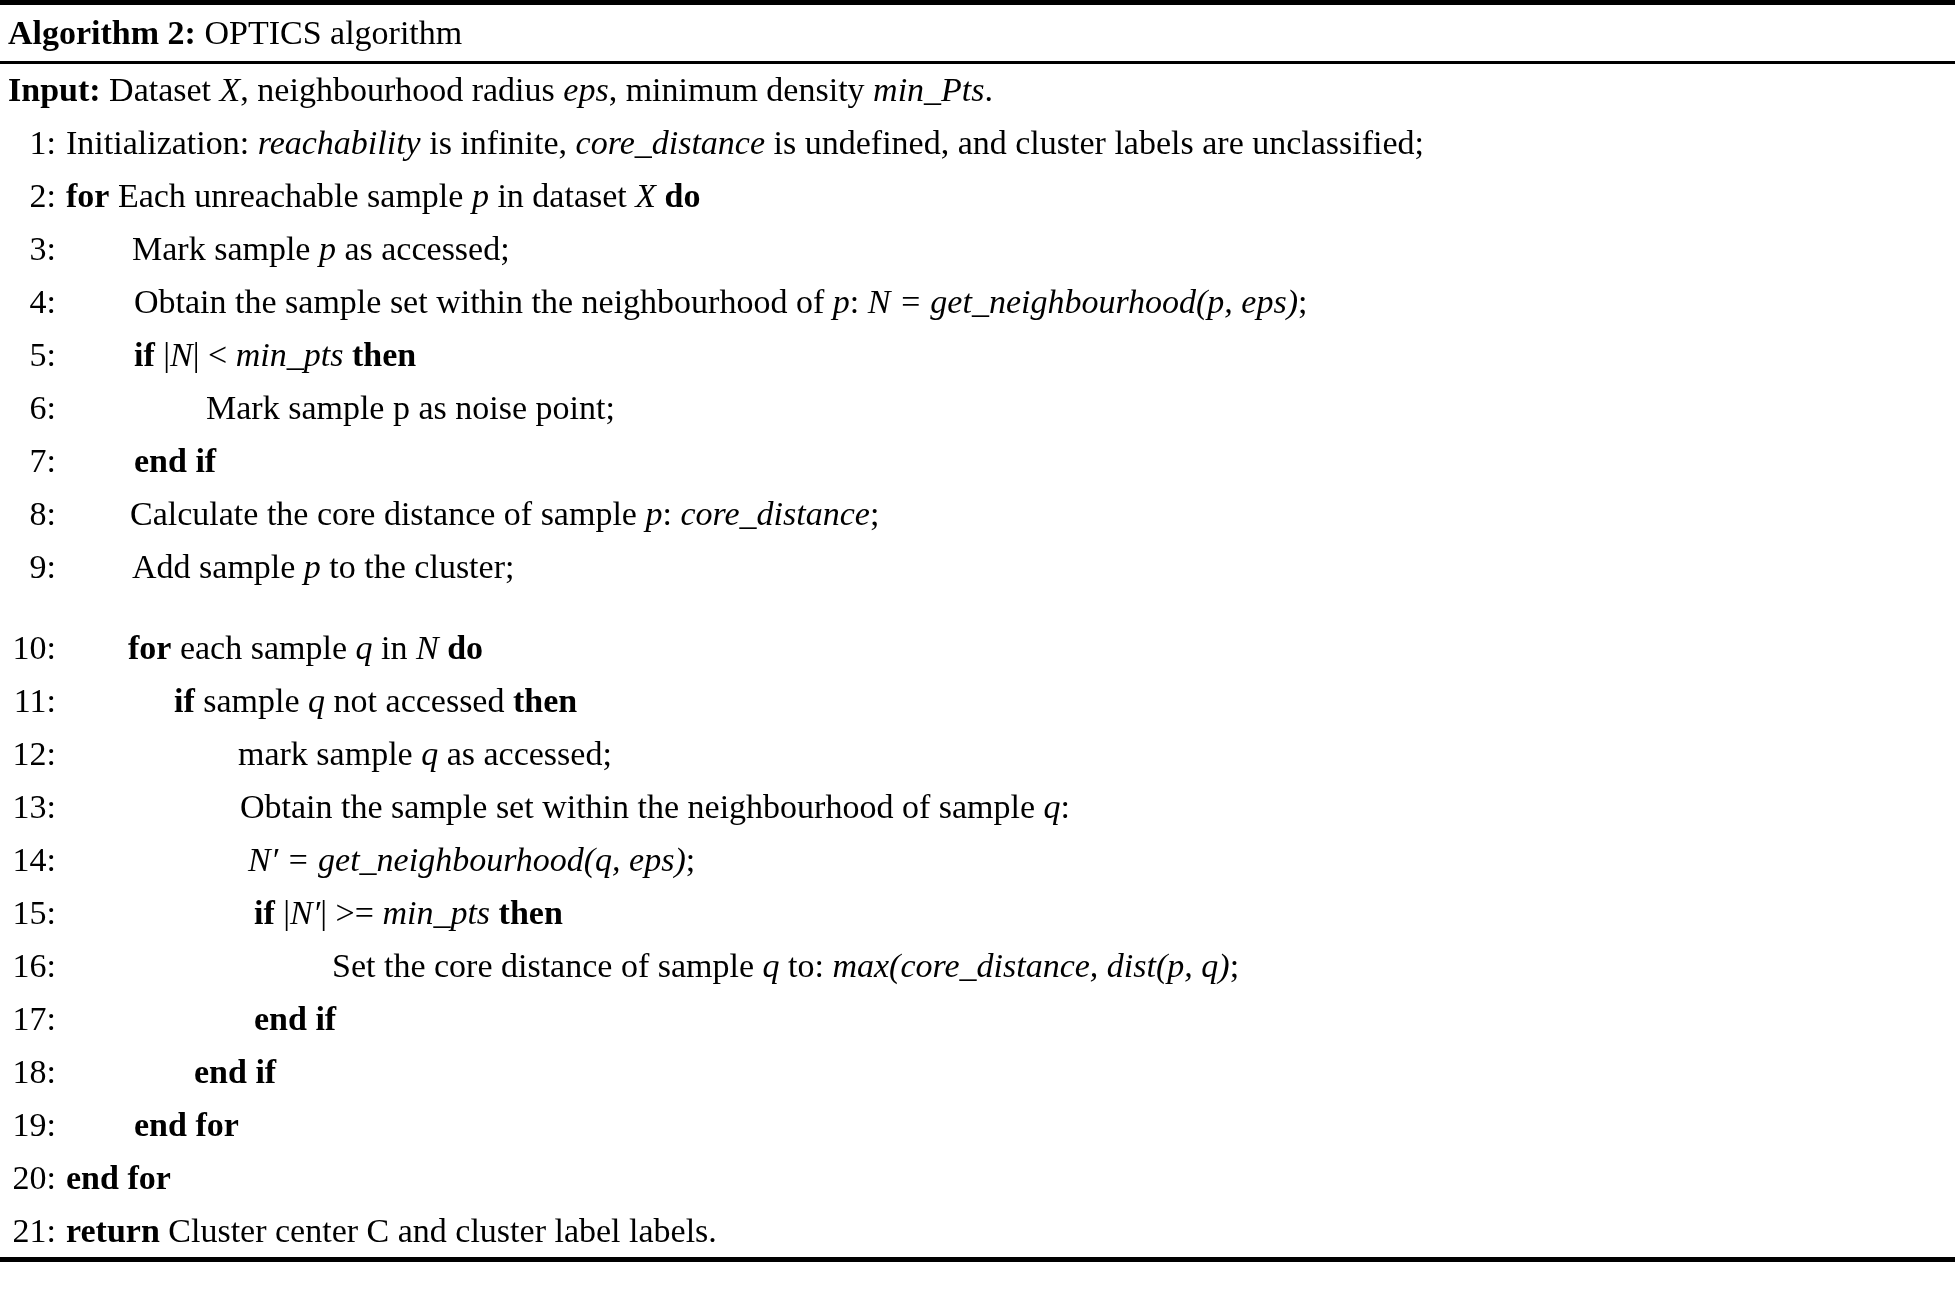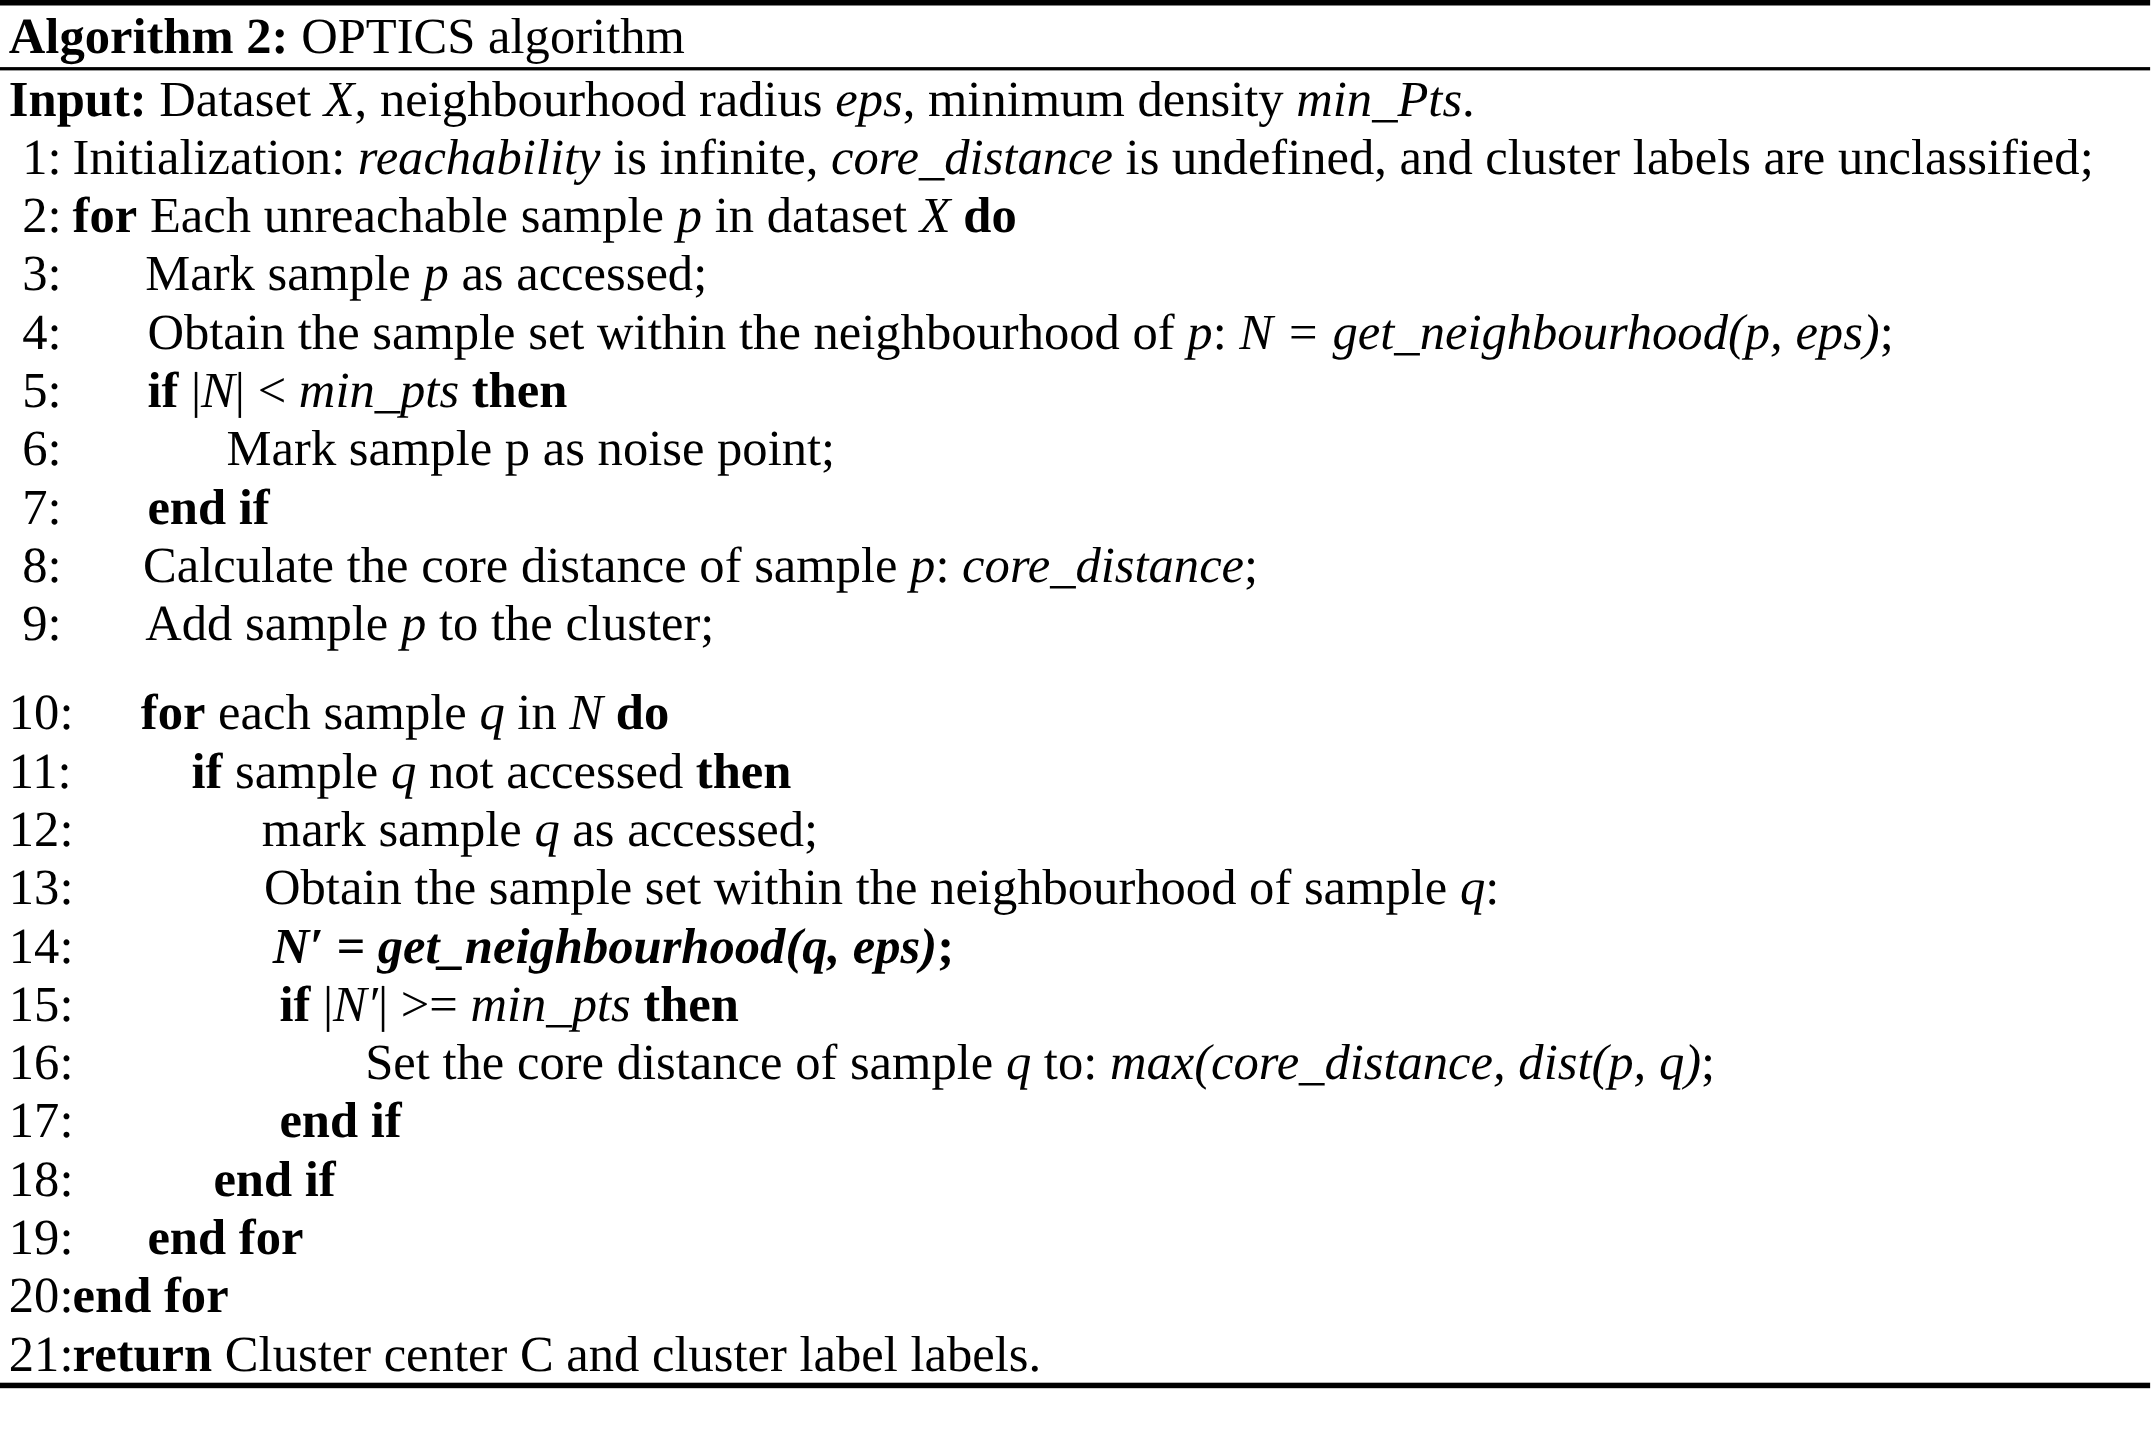--- a/index.html
+++ b/index.html
@@ -8,21 +8,21 @@
     background: #ffffff;
   }
   .page {
     position: relative;
     width: 1955px;
     height: 1311px;
     box-sizing: border-box;
     background: #ffffff;
     color: #000000;
     font-family: "Liberation Serif", "DejaVu Serif", serif;
-    font-size: 46px;
+    font-size: 34px;
     overflow: hidden;
   }
   .rule {
     width: 100%;
     background: #000000;
   }
   .rule.thick { height: 5px; }
   .rule.mid { height: 3px; }
   .title {
     line-height: 56px;
@@ -110,21 +110,21 @@
       <div class="line">
         <span class="num">12:</span>
         <span class="content" style="padding-left: 172px; text-align: right;"><span>mark sample </span><span class="i">q</span><span> as accessed;</span></span>
       </div>
       <div class="line">
         <span class="num">13:</span>
         <span class="content" style="padding-left: 174px;"><span>Obtain the sample set within the neighbourhood of sample </span><span class="i">q</span><span>:</span></span>
       </div>
       <div class="line">
         <span class="num">14:</span>
-        <span class="content" style="padding-left: 182px; font-weight: bold;"><span class="i">N′ = get_neighbourhood(q, eps)</span><span>;</span></span>
+        <span class="content" style="padding-left: 182px;"><span class="i">N′ = get_neighbourhood(q, eps)</span><span>;</span></span>
       </div>
       <div class="line">
         <span class="num">15:</span>
         <span class="content" style="padding-left: 188px;"><span class="b">if</span><span> |</span><span class="i">N′</span><span>| &gt;= </span><span class="i">min_pts</span><span> </span><span class="b">then</span></span>
       </div>
       <div class="line">
         <span class="num">16:</span>
         <span class="content" style="padding-left: 266px;"><span>Set the core distance of sample </span><span class="i">q</span><span> to: </span><span class="i">max(core_distance, dist(p, q)</span><span>;</span></span>
       </div>
       <div class="line">

